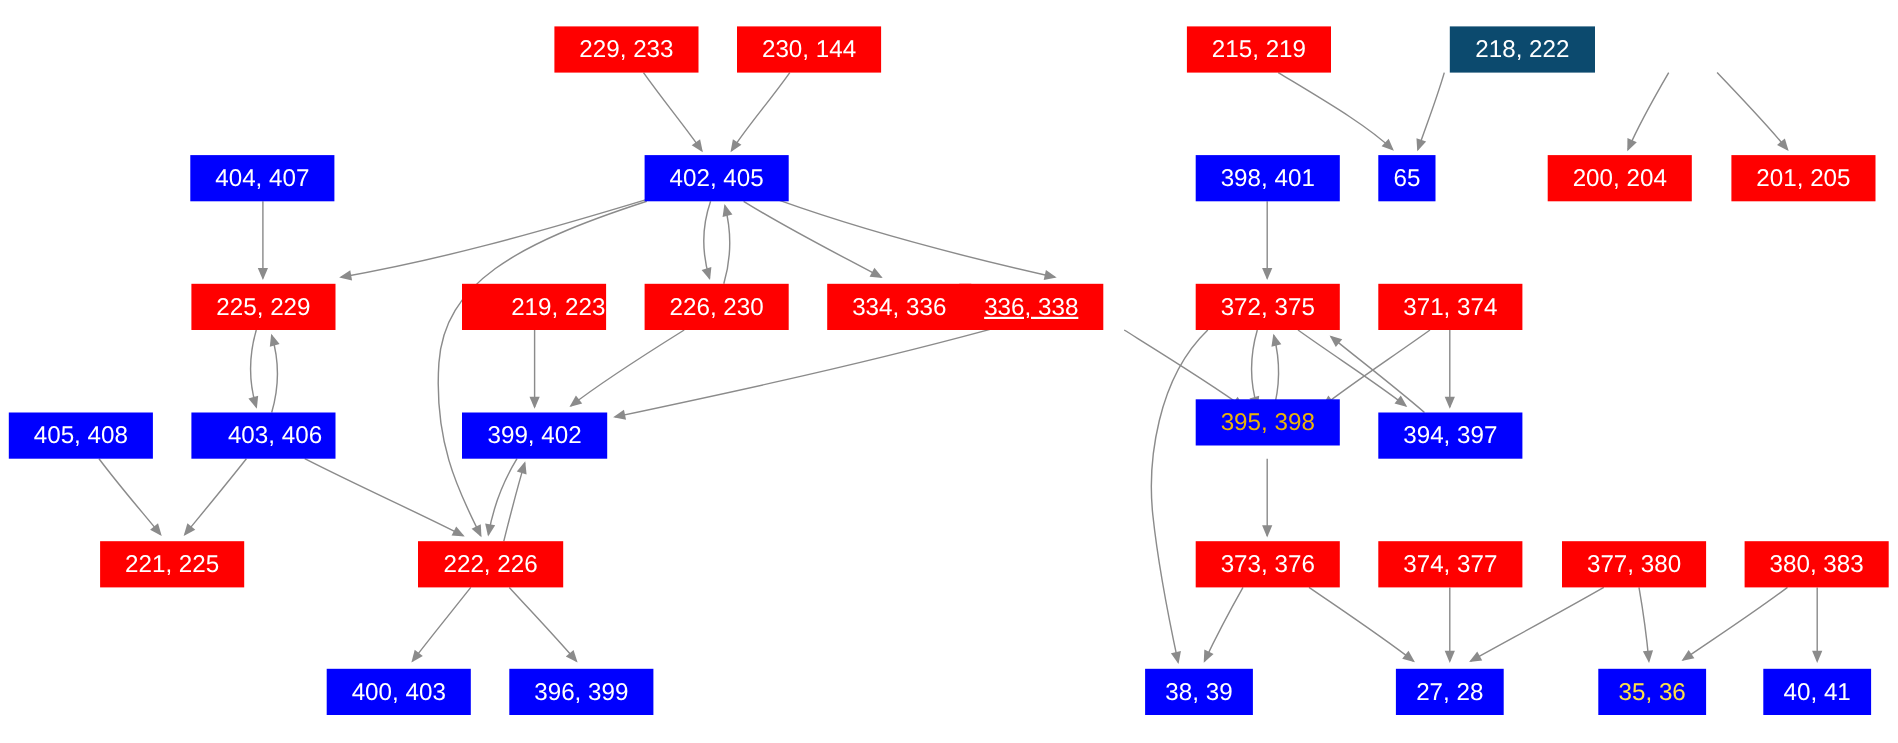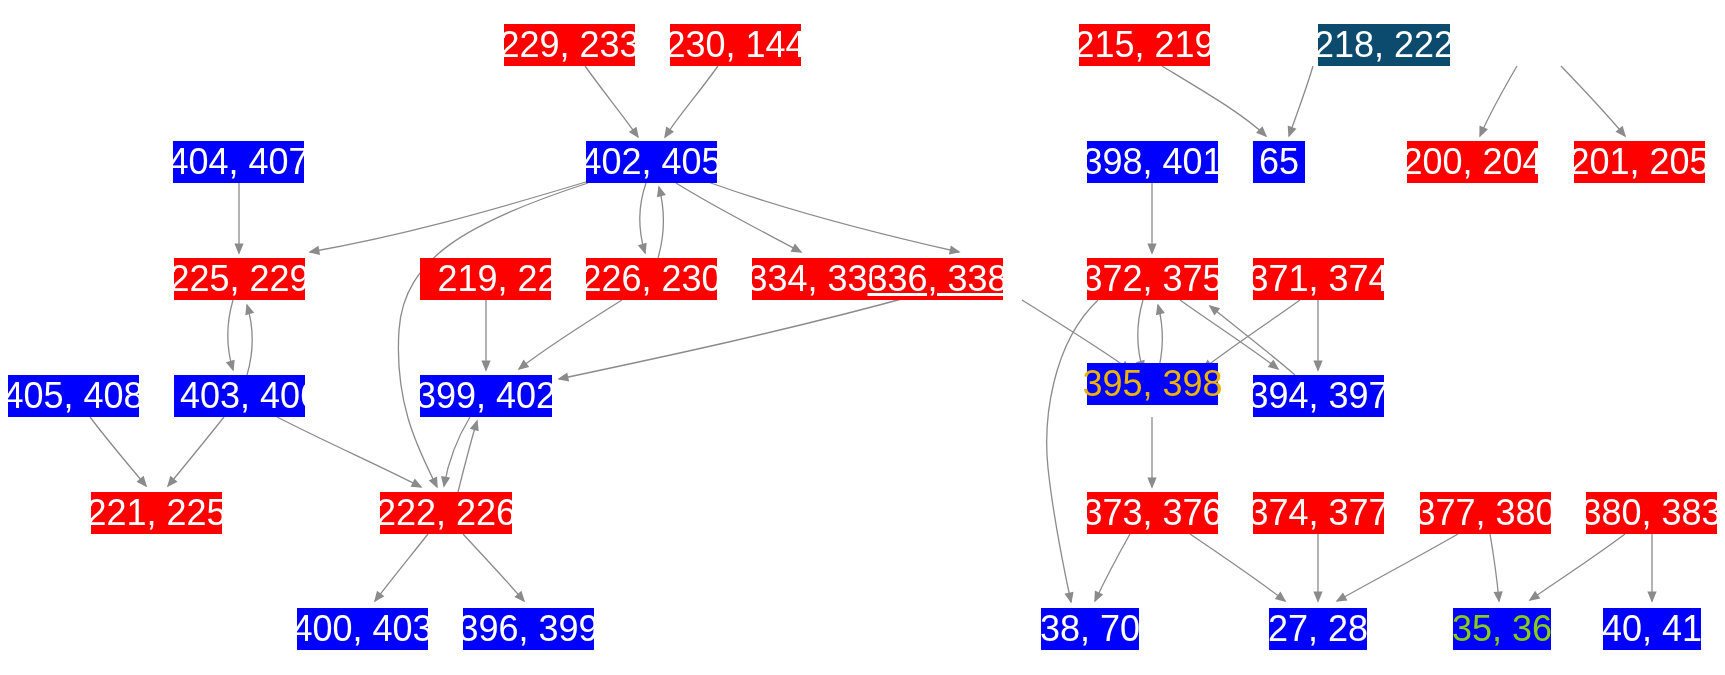--- a/index.html
+++ b/index.html
@@ -2,21 +2,21 @@
 <html><head>
 <meta charset="utf-8">
 <style>
   html,body{margin:0;padding:0;background:#ffffff;}
   body{width:1725px;height:675px;position:relative;overflow:hidden;
        font-family:"Liberation Sans",sans-serif;}
   .canvas{position:absolute;left:0;top:0;width:1725px;height:675px;}
   .edge-layer{position:absolute;left:0;top:0;}
   .edge{fill:none;stroke-width:1.3px;}
   .node{position:absolute;display:flex;align-items:center;justify-content:center;
-        color:#ffffff;font-size:36px;line-height:1;white-space:nowrap;
+        color:#ffffff;font-size:22px;line-height:1;white-space:nowrap;
         box-sizing:border-box;}
 </style>
 </head>
 <body>
 
 <div class="canvas">
   <svg class="edge-layer" width="1725" height="675" viewBox="0 0 1725 675" xmlns="http://www.w3.org/2000/svg">
     <defs>
       <marker id="arrowhead" viewBox="0 0 10 10" refX="8.5" refY="5" markerWidth="10" markerHeight="8.5" orient="auto">
         <path d="M 0 0.8 L 10 5 L 0 9.2 z" fill="#8b8b8b"></path>
@@ -91,17 +91,17 @@
     <div class="node" style="left: 1087px; top: 363px; width: 131px; height: 42px; background: rgb(0, 0, 255); color: #eab308;">395, 398</div>
     <div class="node" style="left: 1253px; top: 375px; width: 131px; height: 42px; background: rgb(0, 0, 255); color: rgb(255, 255, 255);">394, 397</div>
     <div class="node" style="left: 91px; top: 492px; width: 131px; height: 42px; background: rgb(255, 0, 0); color: rgb(255, 255, 255);">221, 225</div>
     <div class="node" style="left: 380px; top: 492px; width: 132px; height: 42px; background: rgb(255, 0, 0); color: rgb(255, 255, 255);">222, 226</div>
     <div class="node" style="left: 1087px; top: 492px; width: 131px; height: 42px; background: rgb(255, 0, 0); color: rgb(255, 255, 255);">373, 376</div>
     <div class="node" style="left: 1253px; top: 492px; width: 131px; height: 42px; background: rgb(255, 0, 0); color: rgb(255, 255, 255);">374, 377</div>
     <div class="node" style="left: 1420px; top: 492px; width: 131px; height: 42px; background: rgb(255, 0, 0); color: rgb(255, 255, 255);">377, 380</div>
     <div class="node" style="left: 1586px; top: 492px; width: 131px; height: 42px; background: rgb(255, 0, 0); color: rgb(255, 255, 255);">380, 383</div>
     <div class="node" style="left: 297px; top: 608px; width: 131px; height: 42px; background: rgb(0, 0, 255); color: rgb(255, 255, 255);">400, 403</div>
     <div class="node" style="left: 463px; top: 608px; width: 131px; height: 42px; background: rgb(0, 0, 255); color: rgb(255, 255, 255);">396, 399</div>
-    <div class="node" style="left: 1041px; top: 608px; width: 98px; height: 42px; background: rgb(0, 0, 255); color: rgb(255, 255, 255);">38, 70</div>
+    <div class="node" style="left: 1041px; top: 608px; width: 98px; height: 42px; background: rgb(0, 0, 255); color: rgb(255, 255, 255);">38, 39</div>
     <div class="node" style="left: 1269px; top: 608px; width: 98px; height: 42px; background: rgb(0, 0, 255); color: rgb(255, 255, 255);">27, 28</div>
-    <div class="node" style="left: 1453px; top: 608px; width: 98px; height: 42px; background: rgb(0, 0, 255); color: #84cc16;">35, 36</div>
+    <div class="node" style="left: 1453px; top: 608px; width: 98px; height: 42px; background: rgb(0, 0, 255); color: #fde047;">35, 36</div>
     <div class="node" style="left: 1603px; top: 608px; width: 98px; height: 42px; background: rgb(0, 0, 255); color: rgb(255, 255, 255);">40, 41</div>
   </div>
 
 </body></html>

